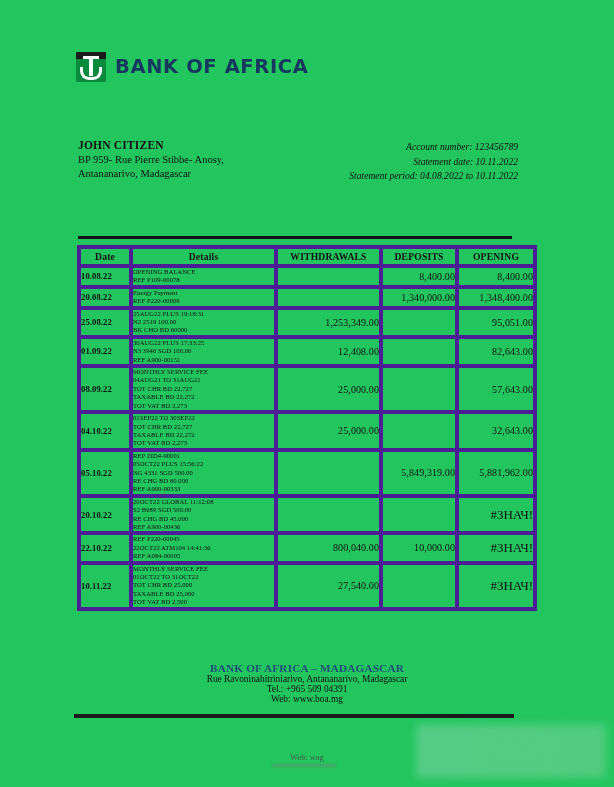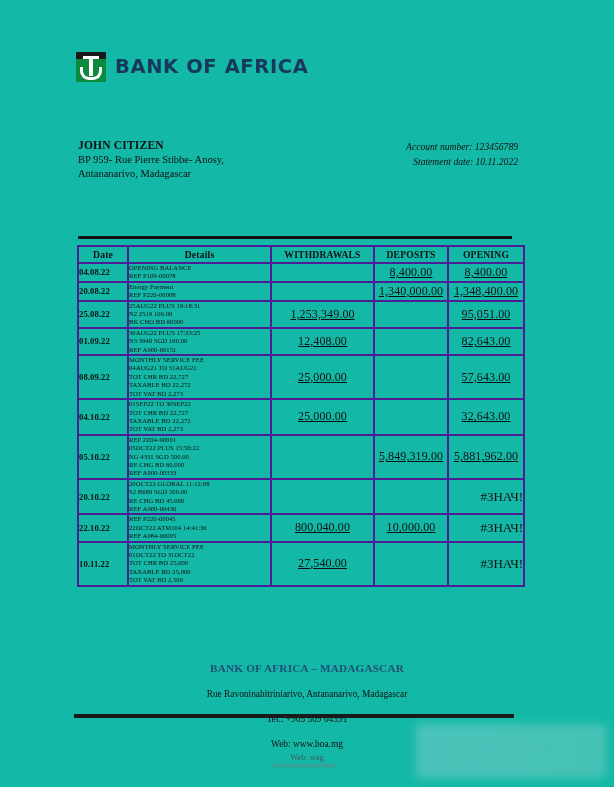--- a/index.html
+++ b/index.html
@@ -6,21 +6,21 @@
   body{
     width:614px;height:787px;
     background:#ffffff;
     font-family:"Liberation Serif", serif;
     color:#111111;
     overflow:hidden;
     position:relative;
   }
   .page{
     position:absolute;inset:0;
-    background:#14b8a6;
+    background:#22c55e;
     padding:0;
   }
 
   
   .logo-row{
     position:absolute;left:76px;top:52px;
     display:flex;align-items:center;
   }
   .logo-mark{
     width:30px;height:30px;position:relative;
@@ -108,21 +108,21 @@
   }
 
   
   table.stmt{
     position:absolute;left:77px;top:245px;
     width:436px;
     border-collapse:collapse;
     table-layout:fixed;
   }
   table.stmt th, table.stmt td{
-    border:2px solid #4c1d95;
+    border:4px solid #4c1d95;
     vertical-align:middle;
     padding:0;
   }
   table.stmt th{
     font-weight:bold;
     font-size:9.6px;
     text-align:center;
     height:15px;
     letter-spacing:0.2px;
   }
@@ -139,42 +139,41 @@
   }
   td.details{
     font-size:6.6px;
     line-height:8.4px;
     padding:2px 0 2px 4px;
     text-align:left;
     white-space:pre-line;
     letter-spacing:0.05px;
   }
   td.num{
-    font-size:12px;
-    text-align:center;
+    font-size:10px;
+    text-align:right;
     padding-right:4px;
     letter-spacing:0.1px;
-    text-decoration:underline;
   }
   td.err{
     font-size:13px;
     text-align:right;
     padding-right:4px;
   }
 
   
   .footer{
     position:absolute;left:0;right:0;top:662px;
     text-align:center;
   }
   .f-bank{
     font-weight:bold;font-size:11.2px;color:#1f4e79;
     letter-spacing:0.2px;
   }
-  .f-line{font-size:9.4px;margin-top:15px;}
+  .f-line{font-size:9.4px;margin-top:0;}
   .footer-rule{
     position:absolute;left:74px;top:714px;
     width:440px;height:3.5px;background:#1a1a1a;
   }
   .watermark{
     position:absolute;left:0;right:0;top:753px;
     text-align:center;
     font-size:8.4px;
     color:#4a4a4a;
     opacity:.85;
@@ -213,37 +212,38 @@
 
   <div class="cust-block">
     <div class="cust-name">JOHN CITIZEN</div>
     <div>BP 959- Rue Pierre Stibbe- Anosy,</div>
     <div>Antananarivo, Madagascar</div>
   </div>
 
   <div class="meta-block">
     <div>Account number: 123456789</div>
     <div>Statement date: 10.11.2022</div>
+    <div>Statement period: 04.08.2022 to 10.11.2022</div>
   </div>
 
   <div class="sect-rule"></div>
 
   <table class="stmt">
     <thead>
       <tr>
         <th class="c-date">Date</th>
         <th class="c-det">Details</th>
         <th class="c-wdr">WITHDRAWALS</th>
         <th class="c-dep">DEPOSITS</th>
         <th class="c-bal">OPENING</th>
       </tr>
     </thead>
     <tbody>
         <tr>
-          <td class="date">04.08.22</td>
+          <td class="date">10.08.22</td>
           <td class="details">OPENING BALANCE
 REF P109-00078</td>
           <td class="num"></td>
           <td class="num">8,400.00</td>
           <td class="num">8,400.00</td>
         </tr>
         <tr>
           <td class="date">20.08.22</td>
           <td class="details">Energy Payment
 REF P220-00008</td>

